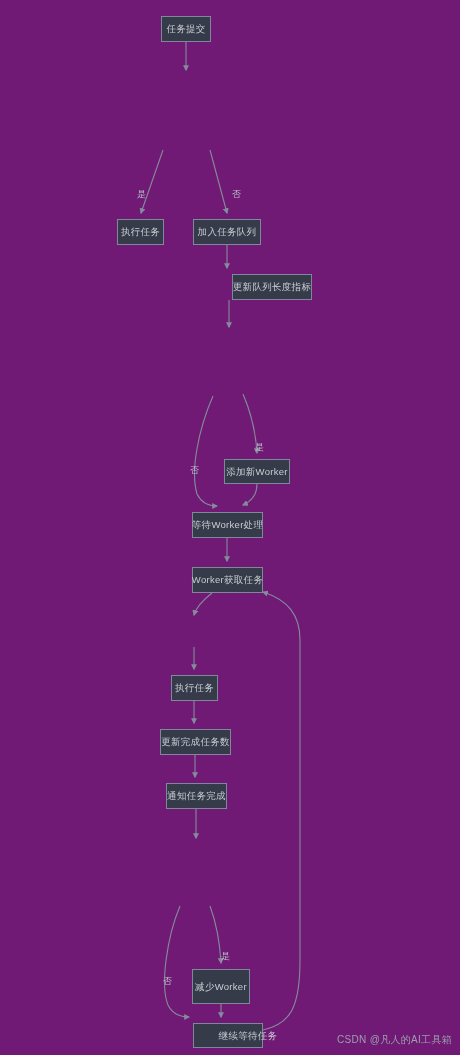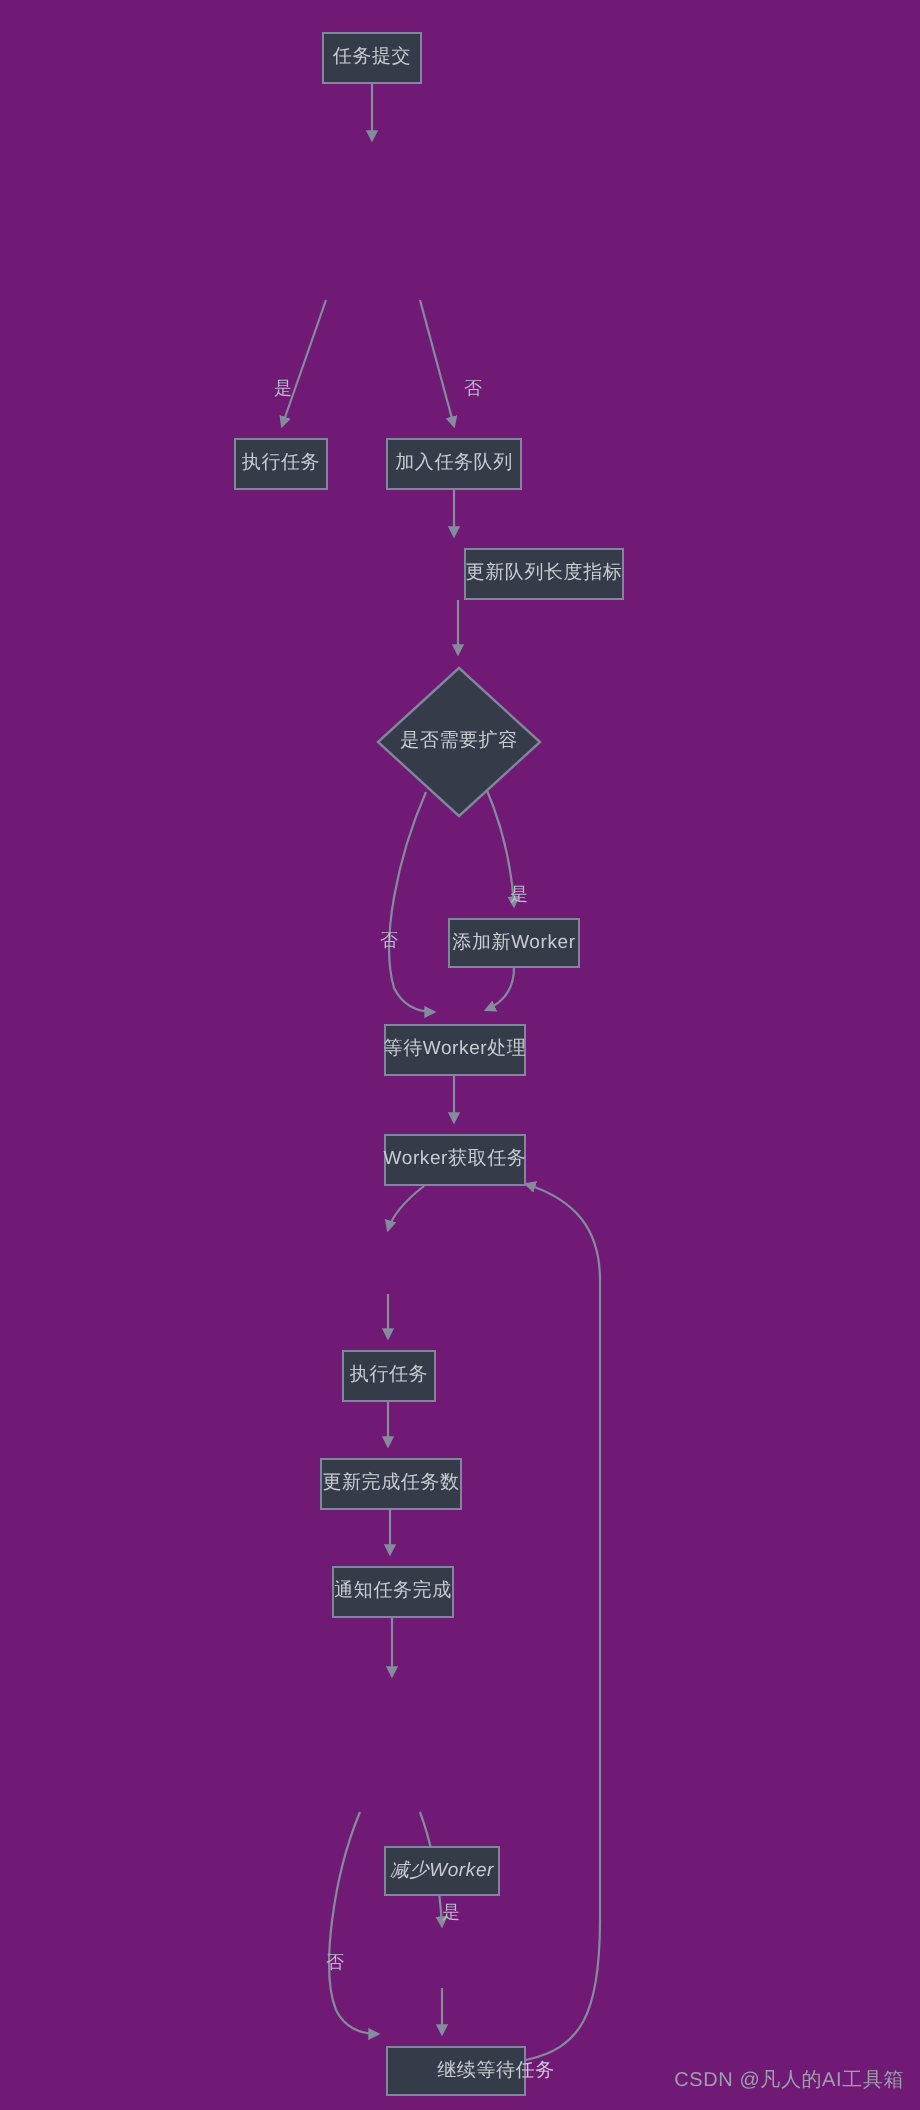--- a/index.html
+++ b/index.html
@@ -135,26 +135,20 @@
   </div>
 
   <div class="node rect" style="left:193px; top:219px; width:68px; height:26px;">
     <span>加入任务队列</span>
   </div>
 
   <div class="node rect" style="left:188px; top:274px; width:80px; height:26px;margin-left:44px;">
     <span>更新队列长度指标</span>
   </div>
 
-  <div class="node diamond-wrap" style="left:188px; top:333px; width:83px; height:76px;">
-    <svg class="diamond-shape" viewBox="0 0 83 76" preserveAspectRatio="none">
-      <polygon points="41.5,1 82,38 41.5,75 1,38" fill="#353b48" stroke="#7e879b" stroke-width="1.2"></polygon>
-    </svg>
-    <span class="diamond-label">是否需要扩容</span>
-  </div>
 
   <div class="node rect" style="left:224px; top:459px; width:66px; height:25px;align-items:center;">
     <span>添加新Worker</span>
   </div>
 
   <div class="node rect" style="left:192px; top:512px; width:71px; height:26px;align-items:center;">
     <span>等待Worker处理</span>
   </div>
 
   <div class="node rect" style="left:192px; top:567px; width:71px; height:26px;">
@@ -168,21 +162,21 @@
 
   <div class="node rect" style="left:160px; top:729px; width:71px; height:26px;">
     <span>更新完成任务数</span>
   </div>
 
   <div class="node rect" style="left:166px; top:783px; width:61px; height:26px;">
     <span>通知任务完成</span>
   </div>
 
 
-  <div class="node rect" style="left:192px; top:923px; width:58px; height:25px;font-style:italic;">
+  <div class="node rect" style="left:192px; top:969px; width:58px; height:35px;">
     <span>减少Worker</span>
   </div>
 
   <div class="node rect" style="left:193px; top:1023px; width:70px; height:25px;padding-left:40px;">
     <span>继续等待任务</span>
   </div>
 
   <div class="edge-label" style="left:137px; top:190px;">是</div>
   <div class="edge-label" style="left:232px; top:190px;">否</div>
   <div class="edge-label" style="left:255px; top:443px;">是</div>

